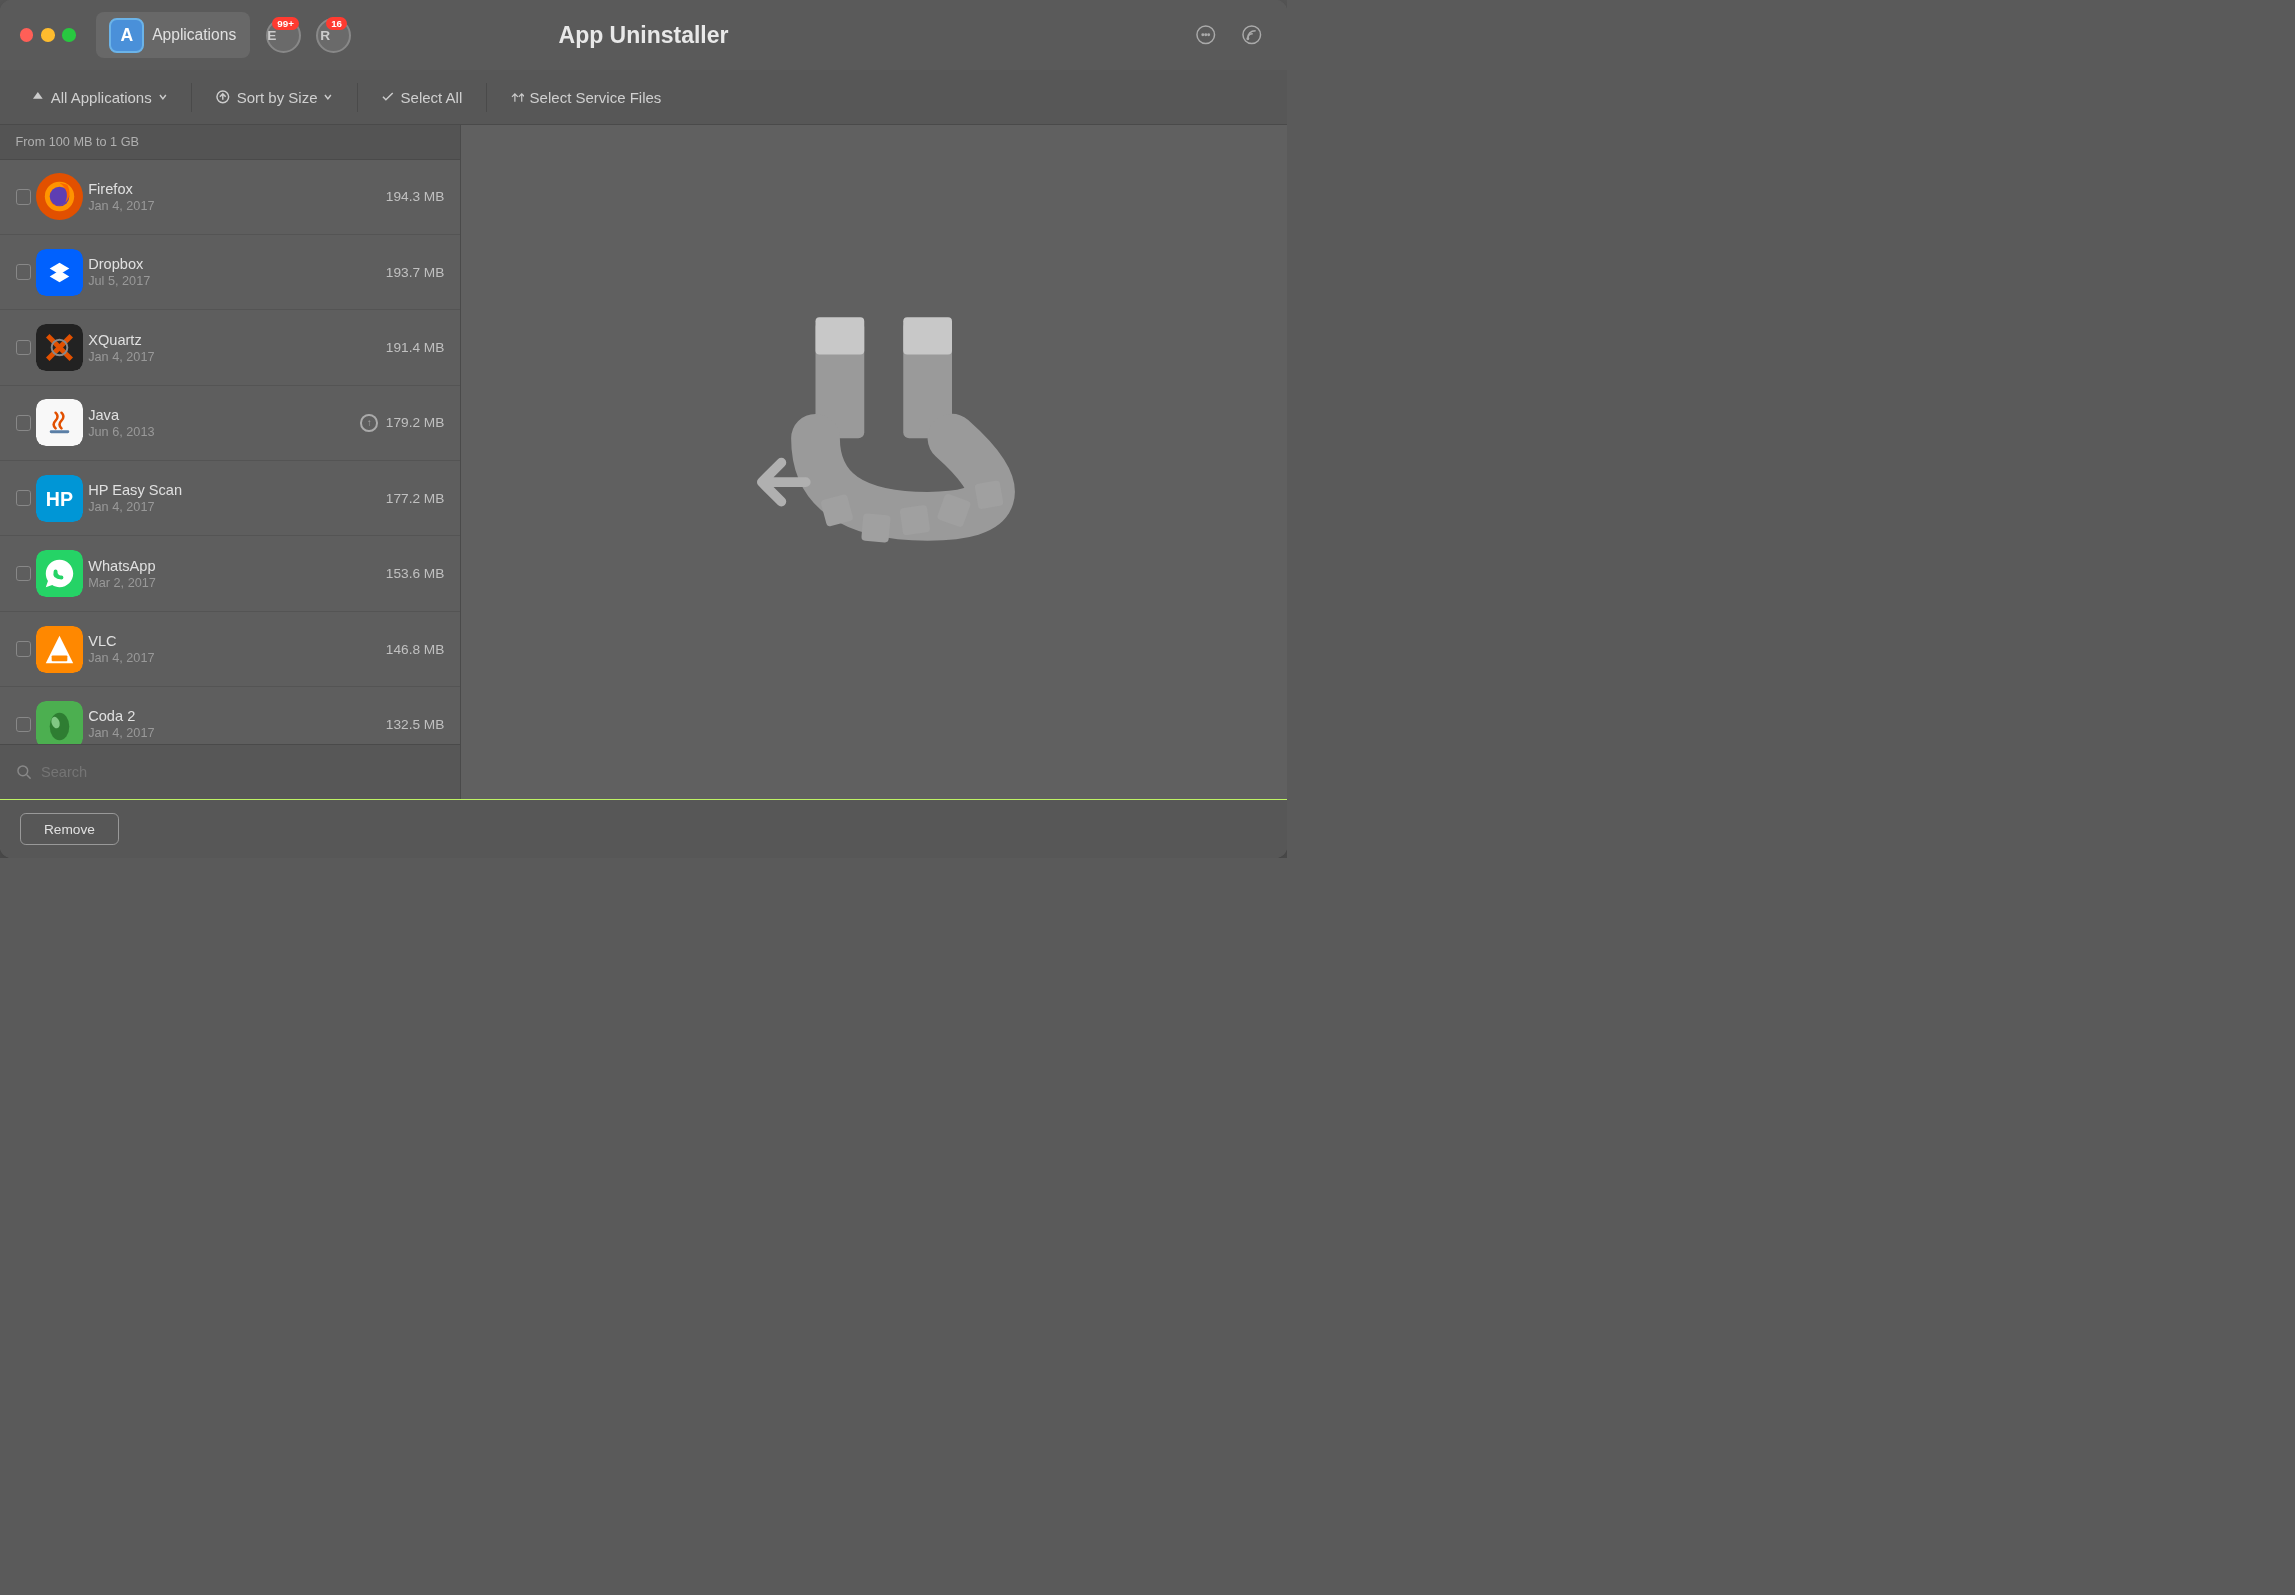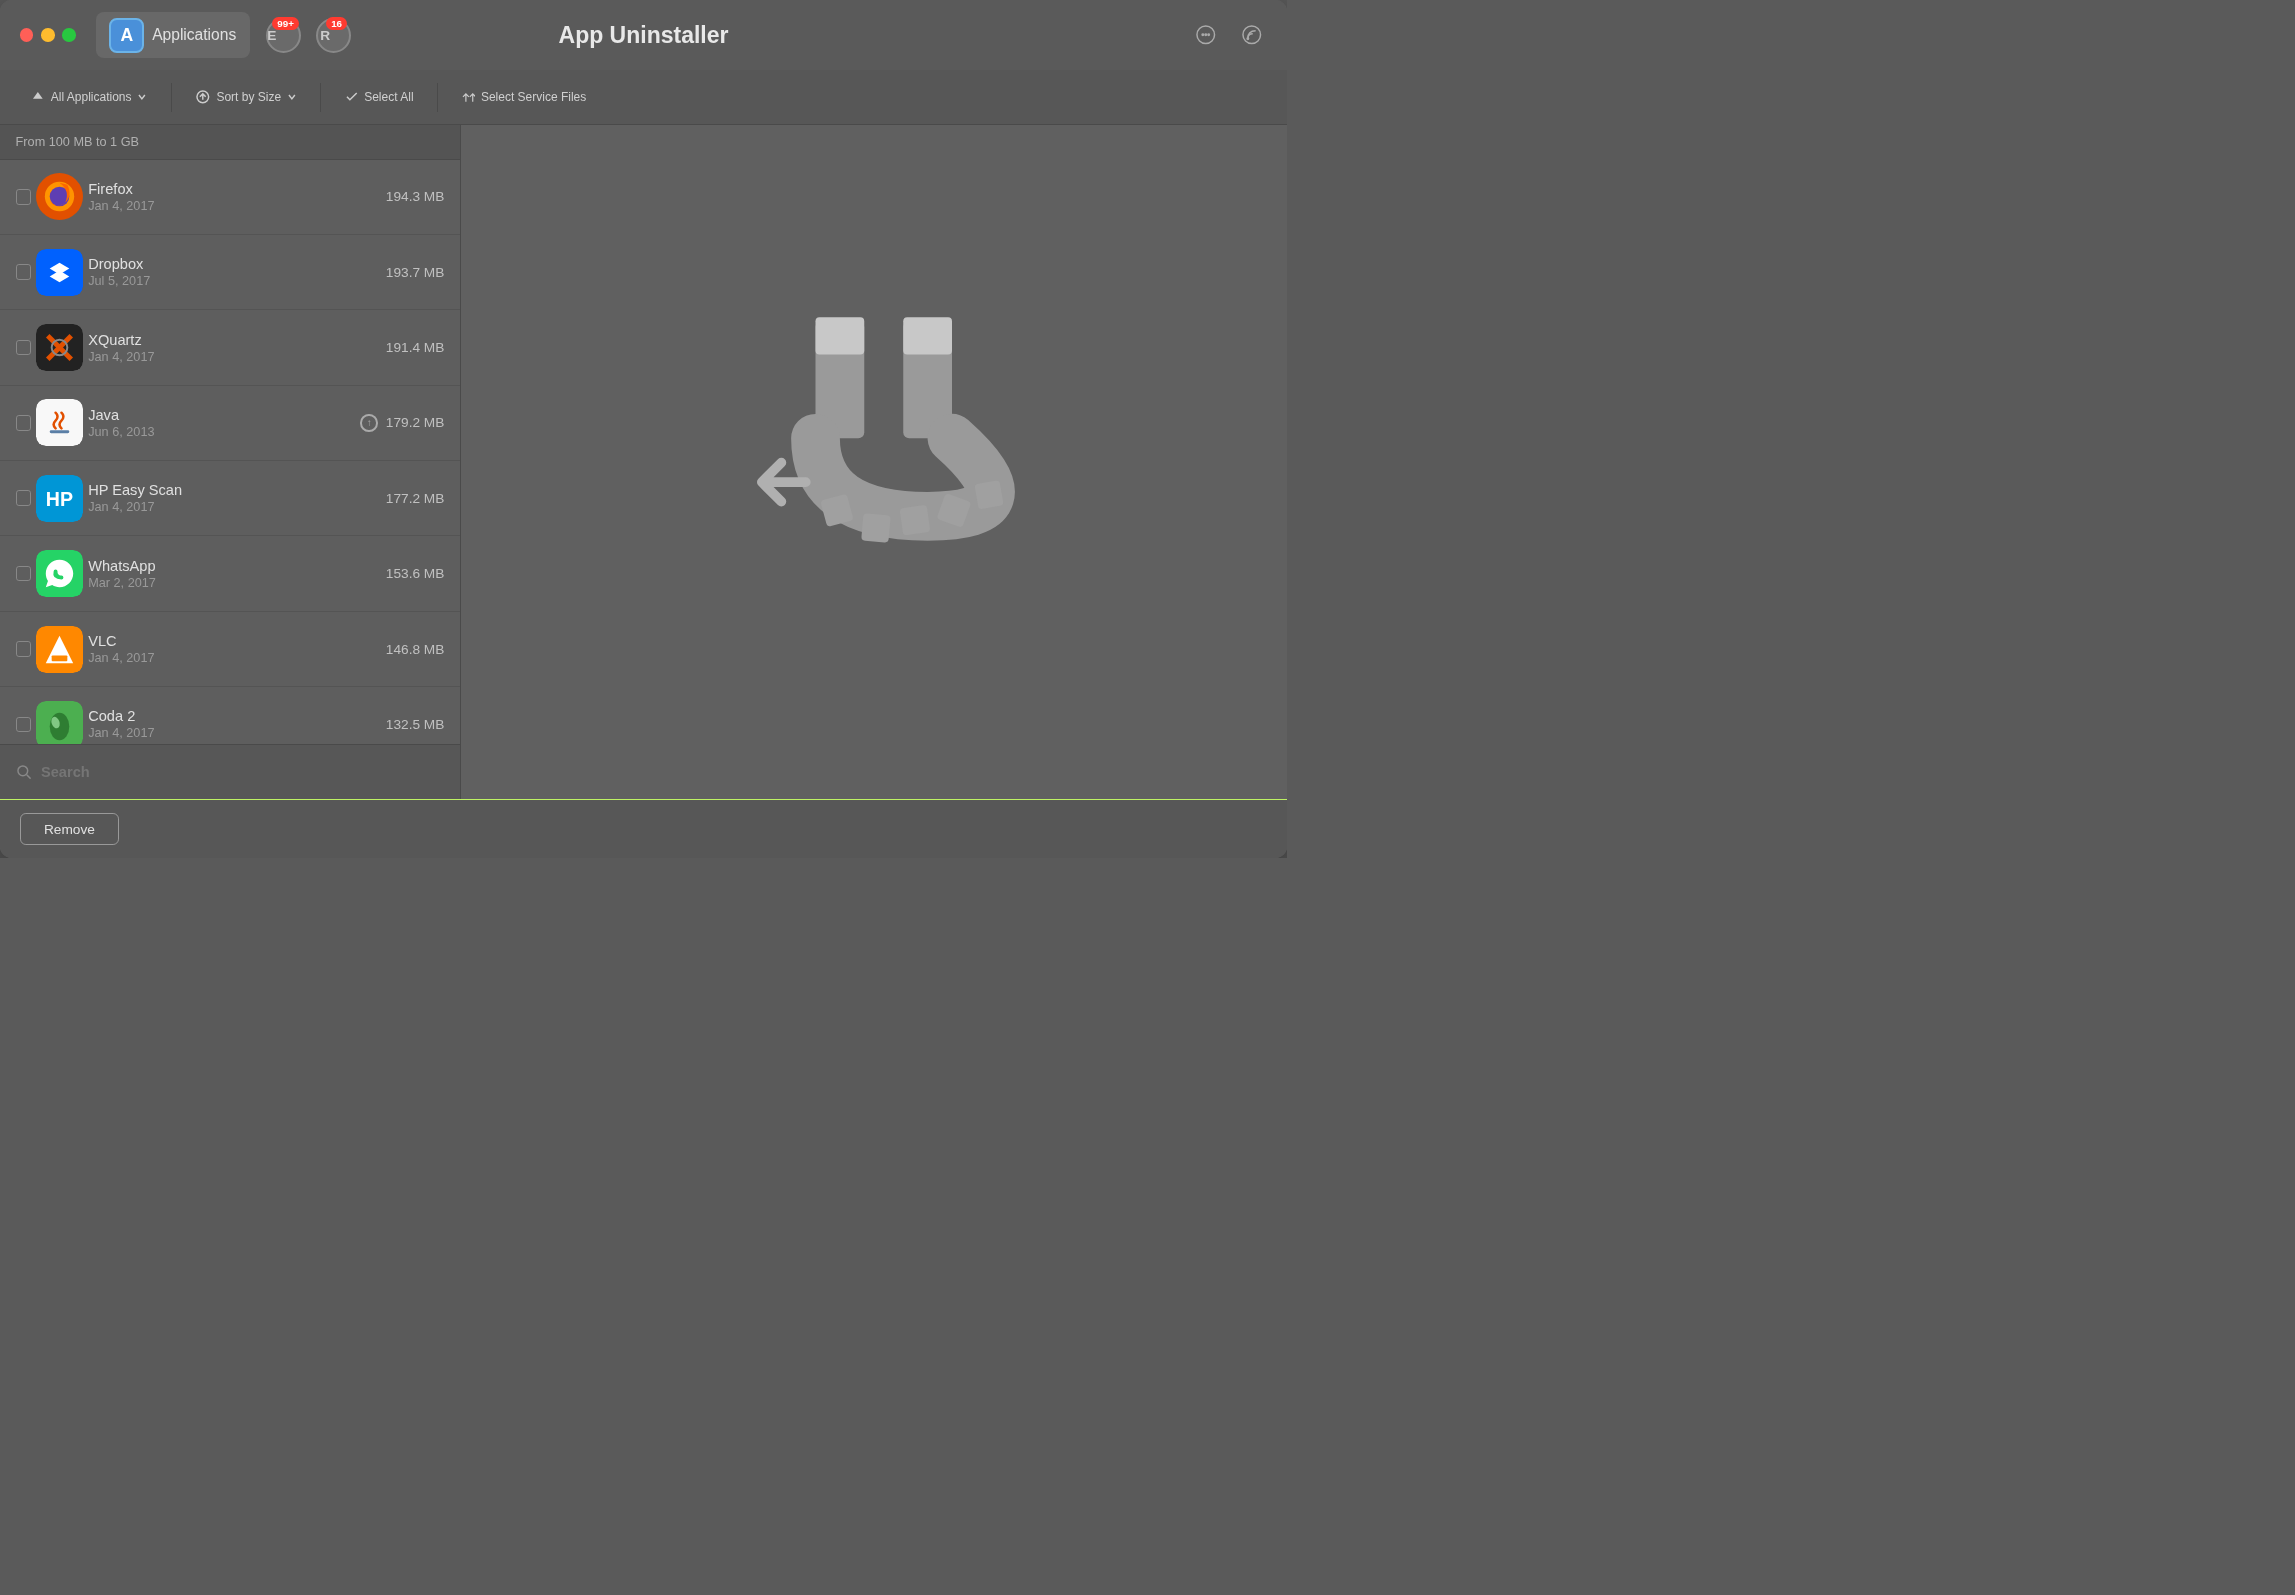--- a/index.html
+++ b/index.html
@@ -155,21 +155,21 @@
       flex-shrink: 0;
       border-bottom: 1px solid #4a4a4a;
     }
 
     .toolbar-btn {
       display: flex;
       align-items: center;
       gap: 5.9px;
       padding: 7.8px 15.6px;
       color: #d0d0d0;
-      font-size: 12px;
+      font-size: 15px;
       cursor: pointer;
       background: transparent;
       border: none;
       border-radius: 5.9px;
     }
 
     .toolbar-divider {
       width: 1px;
       height: 29px;
       background: #4a4a4a;
@@ -302,21 +302,20 @@
       font-size: 15.6px;
     }
 
     .search-input {
       background: transparent;
       border: none;
       color: #f0abfc;
       font-size: 14.6px;
       outline: none;
       flex: 1;
-      font-weight: bold;
     }
 
     
     .right-panel {
       flex: 1;
       background: #606060;
       display: flex;
       flex-direction: column;
       align-items: center;
       justify-content: center;

